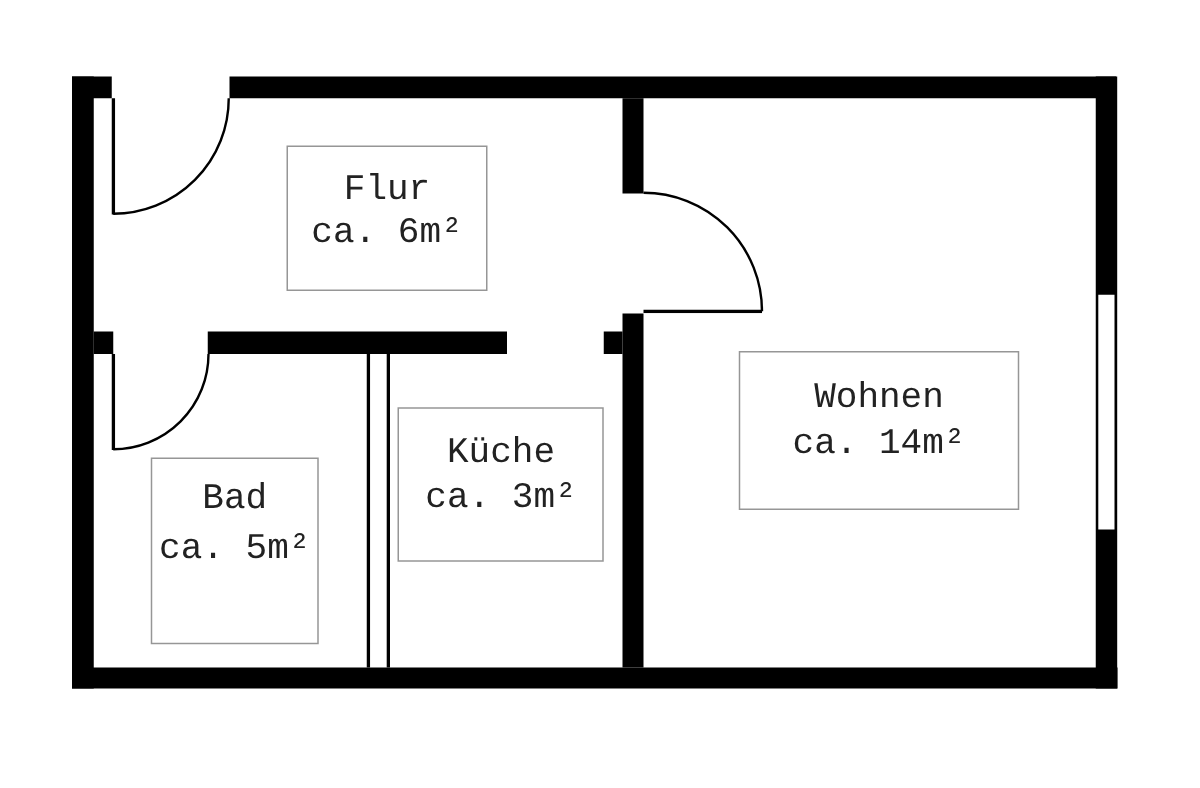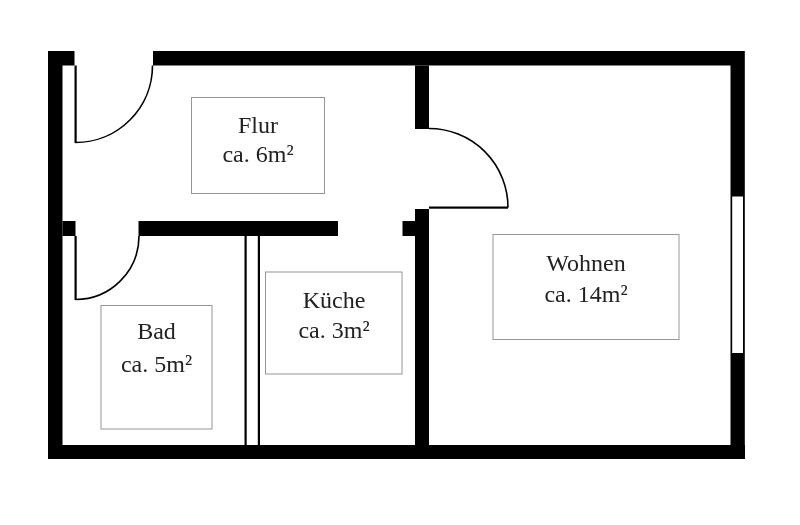--- a/index.html
+++ b/index.html
@@ -1,17 +1,17 @@
 <!DOCTYPE html>
 <html><head>
 <meta charset="utf-8">
 <style>
   html,body{margin:0;padding:0;background:#ffffff;}
   .page{width:800px;height:525px;position:relative;background:#ffffff;
-        font-family:Liberation Serif, serif;}
+        font-family:Liberation Mono, monospace;}
   svg{display:block;}
   text{fill:#222222;}
 </style>
 </head>
 <body>
 <div class="page">
 <svg width="800" height="525" viewBox="0 0 800 525" xmlns="http://www.w3.org/2000/svg">
 
   <rect x="0" y="0" width="800" height="525" fill="#ffffff"></rect>
 

